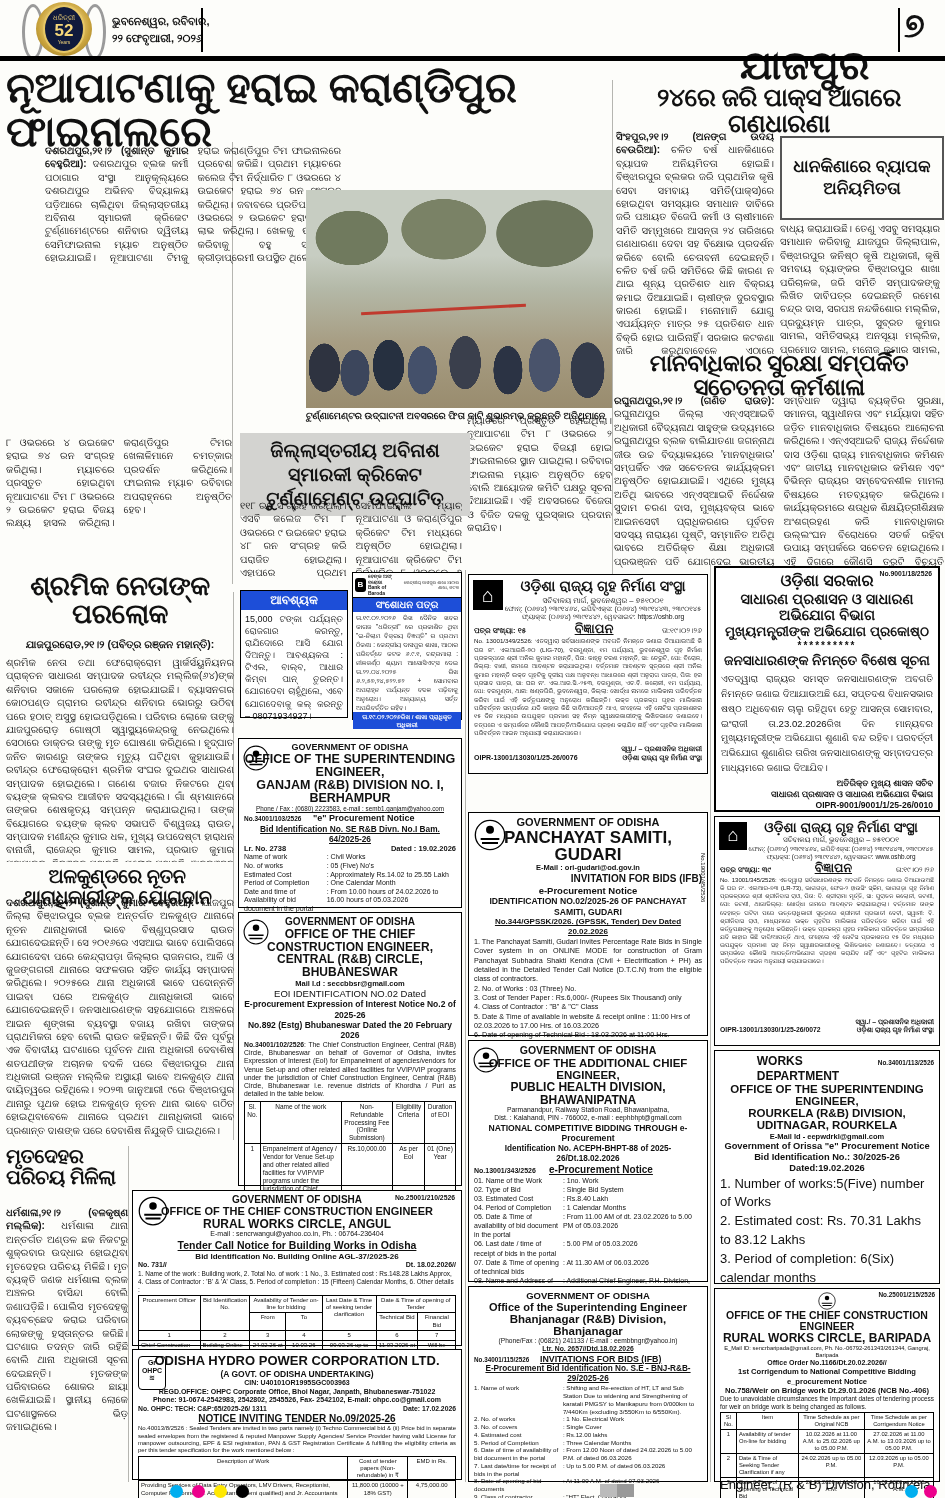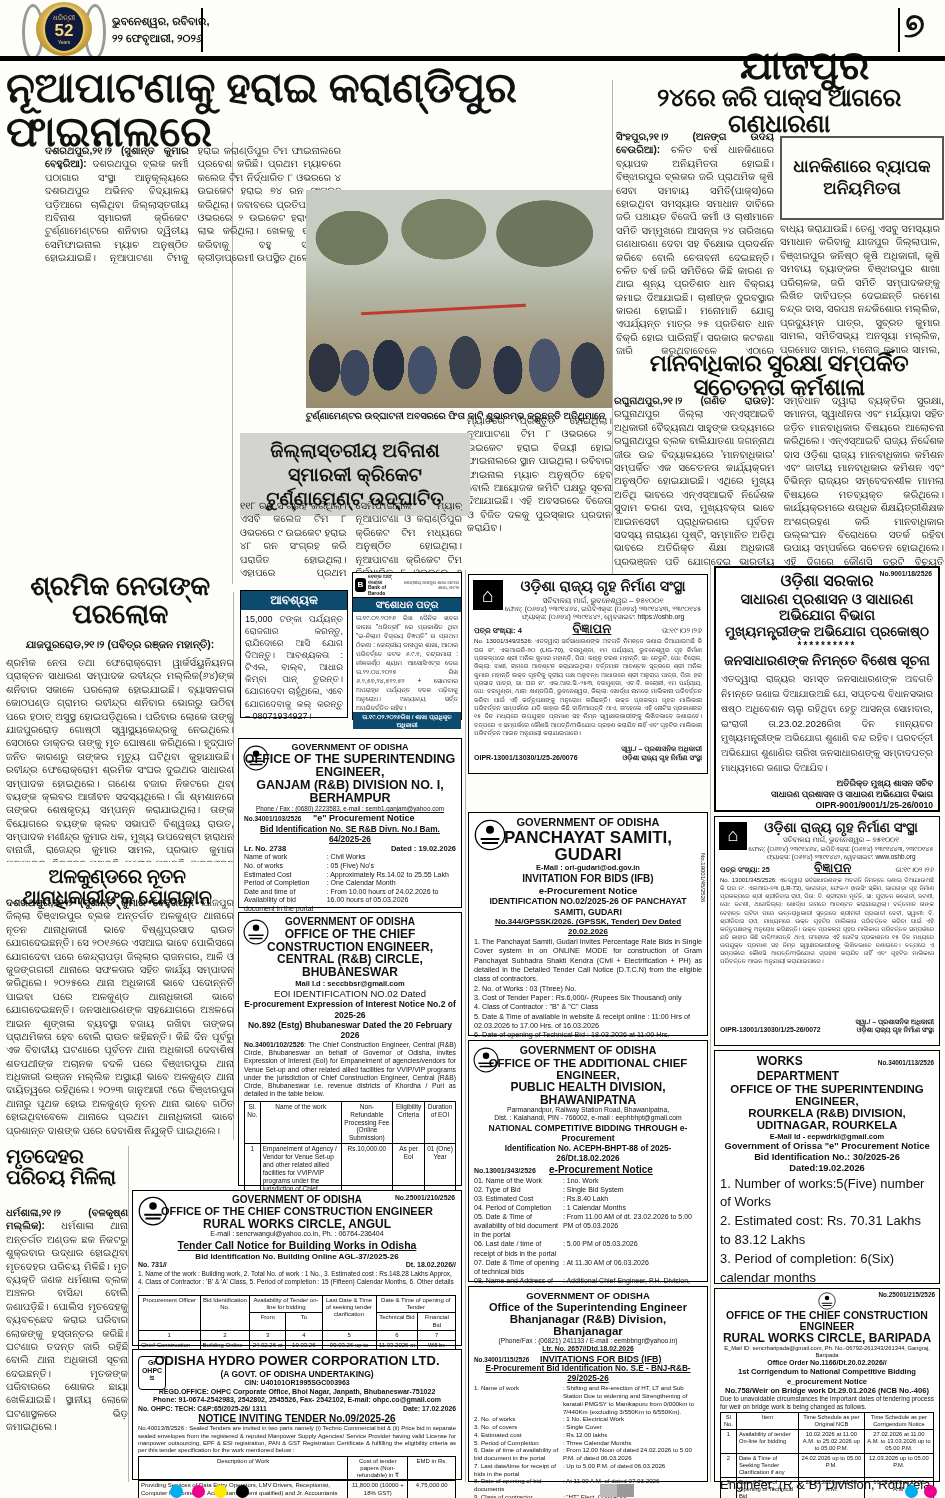--- a/index.html
+++ b/index.html
@@ -47,21 +47,21 @@
       radial-gradient(24px 38px at 16% 72%,#3c465c 0 60%,transparent 61%),
       radial-gradient(26px 42px at 27% 66%,#263040 0 60%,transparent 61%),
       radial-gradient(24px 40px at 38% 70%,#44506a 0 60%,transparent 61%),
       radial-gradient(26px 44px at 52% 64%,#3a3f4c 0 60%,transparent 61%),
       radial-gradient(24px 40px at 66% 70%,#2b3344 0 60%,transparent 61%),
       radial-gradient(26px 44px at 78% 66%,#49536b 0 60%,transparent 61%),
       radial-gradient(28px 46px at 92% 70%,#333a4a 0 60%,transparent 61%);}
   .ribbon{position:absolute;left:18%;top:54%;width:54%;height:3px;background:#c03a2e;transform:rotate(-3deg);}
   .capt{font-size:9.5px;font-weight:bold;}
   .graybox{background:#d3d3d0;}
-  .blkbar{background:#0c4a6e;color:#fff;font-weight:bold;text-align:center;}
+  .blkbar{background:#1d4ed8;color:#fff;font-weight:bold;text-align:center;}
   .emb{width:26px;height:26px;}
   .corner{position:absolute;width:11px;height:11px;border:2.5px solid #000;}
   .dot{width:13px;height:13px;border-radius:50%;display:inline-block;margin-right:9px;}
 </style>
 </head>
 <body>
 
 <div class="page">
 
   <div>
@@ -100,20 +100,21 @@
     <span class="dl">ଦଶରଥପୁର,୨୧।୨ (ସୁଶାନ୍ତ କୁମାର ବେହୁରିଆ):</span>
     <span>ଦଶରଥପୁର ବ୍ଲକ କର୍ମୀ ପଠାଗାର ସଂସ୍ଥା ଆନୁକୂଲ୍ୟରେ ଦଶରଥପୁର ଅଭିନବ ବିଦ୍ୟାଳୟ ପଡ଼ିଆରେ ଚାଲିଥିବା ଜିଲ୍ଲାସ୍ତରୀୟ ଅବିନାଶ ସ୍ମାରକୀ କ୍ରିକେଟ ଟୁର୍ଣ୍ଣାମେଣ୍ଟରେ ଶନିବାର ଦ୍ୱିତୀୟ ସେମିଫାଇନାଲ ମ୍ୟାଚ ଅନୁଷ୍ଠିତ ହୋଇଯାଇଛି। ନୂଆପାଟଣା ଟିମକୁ ହରାଇ କରାଣ୍ଡିପୁର ଟିମ ଫାଇନାଲରେ ପ୍ରବେଶ କରିଛି। ପ୍ରଥମ ମ୍ୟାଚରେ କଲେଜ ଟିମ ନିର୍ଦ୍ଧାରିତ ୮ ଓଭରରେ ୪ ଉଇକେଟ ହରାଇ ୭୪ ରନ ସଂଗ୍ରହ କରିଥିଲା। ଜବାବରେ ପ୍ରତିପକ୍ଷ ଟିମ ୮ ଓଭରରେ ୨ ଉଇକେଟ ହରାଇ ବିଜୟ ଲାଭ କରିଥିଲା। ଖେଳକୁ ଉପଭୋଗ କରିବାକୁ ବହୁ ସଂଖ୍ୟାରେ କ୍ରୀଡ଼ାପ୍ରେମୀ ଉପସ୍ଥିତ ଥିଲେ।</span>
   </div>
 
   <div class="photo">
     <div class="crowd"></div>
     <div class="ribbon"></div>
   </div>
   <div class="abs capt" style="left:306px;top:410px;width:306px;">ଟୁର୍ଣ୍ଣାମେଣ୍ଟର ଉଦ୍‌ଘାଟନୀ ଅବସରରେ ଫିତା କାଟି ଶୁଭାରମ୍ଭ କରୁଛନ୍ତି ଅତିଥିମାନେ</div>
 
+  <div class="abs bodytx j cols2" style="left:6px;top:436px;width:226px;height:148px;">୮ ଓଭରରେ ୪ ଉଇକେଟ ହରାଇ ୭୪ ରନ ସଂଗ୍ରହ କରିଥିଲା। ମ୍ୟାଚରେ ପ୍ରସ୍ତୁତ ହୋଇଥିବା ନୂଆପାଟଣା ଟିମ ୮ ଓଭରରେ ୨ ଉଇକେଟ ହରାଇ ବିଜୟ ଲକ୍ଷ୍ୟ ହାସଲ କରିଥିଲା। କରାଣ୍ଡିପୁର ଟିମର ଖେଳାଳିମାନେ ଚମତ୍କାର ପ୍ରଦର୍ଶନ କରିଥିଲେ। ଫାଇନାଲ ମ୍ୟାଚ ରବିବାର ଅପରାହ୍ନରେ ଅନୁଷ୍ଠିତ ହେବ।</div>
   <div class="abs bodytx j" style="left:467px;top:414px;width:145px;height:166px;overflow:hidden;">ମ୍ୟାଚରେ ପ୍ରସ୍ତୁତ ହୋଇଥିଲା। ନୂଆପାଟଣା ଟିମ ୮ ଓଭରରେ ୨ ଉଇକେଟ ହରାଇ ବିଜୟୀ ହୋଇ ଫାଇନାଲରେ ସ୍ଥାନ ପାଇଥିଲା। ରବିବାର ଫାଇନାଲ ମ୍ୟାଚ ଅନୁଷ୍ଠିତ ହେବ ବୋଲି ଆୟୋଜକ କମିଟି ପକ୍ଷରୁ ସୂଚନା ଦିଆଯାଇଛି। ଏହି ଅବସରରେ ବିଜେତା ଓ ବିଜିତ ଦଳକୁ ପୁରସ୍କାର ପ୍ରଦାନ କରାଯିବ।</div>
 
   <div class="abs hl c" style="left:616px;top:84px;width:326px;font-size:25px;">୨୪ରେ ଜରି ପାକ୍ସ ଆଗରେ ଗଣଧାରଣା</div>
   <div class="abs bodytx j" style="left:616px;top:130px;width:158px;height:228px;overflow:hidden;">
     <span class="dl">ସିଂହପୁର,୨୧।୨ (ଅନଙ୍ଗ ଉଦୟ ବେଉରିଆ):</span>
     <span>ଚଳିତ ବର୍ଷ ଧାନକିଣାରେ ବ୍ୟାପକ ଅନିୟମିତତା ହୋଇଛି। ବିଞ୍ଝାରପୁର ବ୍ଲକର ଜରି ପ୍ରାଥମିକ କୃଷି ସେବା ସମବାୟ ସମିତି(ପାକ୍ସ)ରେ ହୋଇଥିବା ସମସ୍ୟାର ସମାଧାନ ଦାବିରେ ଜରି ପଞ୍ଚାୟତ ବିଜେପି କର୍ମୀ ଓ ଚାଷୀମାନେ ସମିତି ସମ୍ମୁଖରେ ଆସନ୍ତା ୨୪ ତାରିଖରେ ଗଣଧାରଣା ଦେବା ସହ ବିକ୍ଷୋଭ ପ୍ରଦର୍ଶନ କରିବେ ବୋଲି ଚେତାବନୀ ଦେଇଛନ୍ତି। ଚଳିତ ବର୍ଷ ଜରି ସମିତିରେ କିଛି କାରଣ ନ ଥାଇ ଶୂନ୍ୟ ପ୍ରତିଶତ ଧାନ ବିକ୍ରୟ କମାଇ ଦିଆଯାଇଛି। ଚାଷୀଙ୍କ ଦୁରବସ୍ଥାର କାରଣ ହୋଇଛି। ମନୋମାନି ଯୋଗୁ ଏପର୍ଯ୍ୟନ୍ତ ମାତ୍ର ୨୫ ପ୍ରତିଶତ ଧାନ ବିକ୍ରି ହୋଇ ପାରିନାହିଁ। ସରକାର କଟକଣା ଜାରି କରୁଥିବାବେଳେ ଏଠାରେ କୁଇଣ୍ଟାଲରେ ୭ କେଜି କଟାଯାଉଛି। ସେହିପରି ପଞ୍ଜୀକୃତ ଚାଷୀଙ୍କୁ ଟୋକନ ଅଙ୍କା ନ ଦେଇ ଟୋକନ ଅଙ୍କାରେ ଧାନ ଆଣିବା ପାଇଁ</span>
   </div>
   <div class="abs" style="left:780px;top:136px;width:160px;height:80px;border:2px solid #555;display:flex;align-items:center;justify-content:center;">
     <div class="b c" style="font-size:17px;line-height:1.3;padding:2px 6px;">ଧାନକିଣାରେ ବ୍ୟାପକ ଅନିୟମିତତା</div>
   </div>
@@ -360,21 +361,21 @@
 
   </div>
 
   <div class="n" style="left:468px;top:574px;width:240px;height:200px;">
     <div style="position:absolute;left:4px;top:5px;width:30px;height:30px;background:#000;color:#fff;font-size:20px;display:flex;align-items:center;justify-content:center;">⌂</div>
     <div class="c b" style="font-size:14.5px;margin-left:30px;">ଓଡ଼ିଶା ରାଜ୍ୟ ଗୃହ ନିର୍ମାଣ ସଂସ୍ଥା</div>
     <div class="c" style="font-size:7.5px;margin-left:30px;">ସଚିବାଳୟ ମାର୍ଗ, ଭୁବନେଶ୍ୱର – ୭୫୧୦୦୧</div>
     <div class="c" style="font-size:6.8px;margin-left:30px;">ଫୋନ୍: (୦୬୭୪) ୨୩୯୧୪୬୪, ଇପିବିଏକ୍ସ: (୦୬୭୪) ୨୩୯୧୪୪୩, ୨୩୯୦୧୪୫</div>
     <div class="c" style="font-size:6.8px;margin-left:30px;">ଫ୍ୟାକ୍ସ: (୦୬୭୪) ୨୩୯୧୪୪୨, ୱେବସାଇଟ: https://oshb.org</div>
     <div style="display:flex;justify-content:space-between;align-items:baseline;">
-      <span class="b" style="font-size:7.5px;">ପତ୍ର ସଂଖ୍ୟା: 4</span>
+      <span class="b" style="font-size:7.5px;">ପତ୍ର ସଂଖ୍ୟା: ୧୫</span>
       <span class="b u" style="font-size:13px;">ବିଜ୍ଞାପନ</span>
       <span style="font-size:7.5px;">ତା:୧୯।୦୨।୨୬</span>
     </div>
     <div class="j" style="font-size:6.2px;line-height:1.35;height:108px;overflow:hidden;">No. 13001/349/2526: ଏତଦ୍ୱାରା ସର୍ବସାଧାରଣଙ୍କ ଅବଗତି ନିମନ୍ତେ ଜଣାଇ ଦିଆଯାଉଅଛି କି ଘର ନଂ. ଏଲଆଇଜି-୭୦ (LIG-70), ବରମୁଣ୍ଡା, ୧ମ ପର୍ଯ୍ୟାୟ, ଭୁବନେଶ୍ୱର ଗୃହ ନିର୍ମାଣ ପ୍ରକଳ୍ପରେ ଶ୍ରୀ ଅନିଲ କୁମାର ମହାନ୍ତି, ପିତା: କାହ୍ନୁ ଚରଣ ମହାନ୍ତି, ସା: ଚେରୁଟି, ପୋ: ବିରୋଳ, ଜିଲ୍ଲା: ବାଣୀ, ନାମରେ ଆବଣ୍ଟନ କରାଯାଇଥିଲା। ବର୍ତ୍ତମାନ ଆବଣ୍ଟନ ସୂତ୍ରରେ ଶ୍ରୀ ଅନିଲ କୁମାର ମହାନ୍ତି ଉକ୍ତ ଗୃହଟିକୁ ଦୂରୀୟ ପକ୍ଷ ଅନୁବନ୍ଧ ଆଧାରରେ ଶ୍ରୀ ଅନୁରାଗ ପାତ୍ର, ପିତା: ହର ପ୍ରସାଦ ପାତ୍ର, ସା: ଘର ନଂ. ଏଲ.ଆର.ସି.-୨୫୩, ବରମୁଣ୍ଡା, ଏଚ.ବି. କଲୋନୀ, ୧ମ ପର୍ଯ୍ୟାୟ, ପୋ: ବରମୁଣ୍ଡା, ଥାନା: ଖଣ୍ଡଗିରି, ଭୁବନେଶ୍ୱର, ଜିଲ୍ଲା: ଖୋର୍ଦ୍ଧା ନାମରେ ମାଲିକାନା ପରିବର୍ତ୍ତନ କରିବା ପାଇଁ ଏହି କର୍ତ୍ତୃପକ୍ଷଙ୍କୁ ଅନୁରୋଧ କରିଛନ୍ତି। ଉକ୍ତ ପ୍ରକଳ୍ପ ଗୃହର ମାଲିକାନା ପରିବର୍ତ୍ତନ ସମ୍ପର୍କରେ ଯଦି କାହାର କିଛି ଦାବି/ଆପତ୍ତି ଥାଏ, ତା'ହେଲେ ଏହି ନୋଟିସ ପ୍ରକାଶନର ୧୫ ଦିନ ମଧ୍ୟରେ ଉପଯୁକ୍ତ ପ୍ରମାଣ ସହ ନିମ୍ନ ସ୍ୱାକ୍ଷରକାରୀଙ୍କୁ ଲିଖିତଭାବେ ଜଣାଇବେ। ତତ୍ପରେ ଏ ସମ୍ପର୍କରେ କୌଣସି ଆପତ୍ତି/ଅଭିଯୋଗ ଗ୍ରହଣ କରାଯିବ ନାହିଁ ଏବଂ ଗୃହଟିର ମାଲିକାନା ପରିବର୍ତ୍ତନ ଆଇନ ଅନୁଯାୟୀ କରାଯାଇପାରେ।</div>
     <div class="foot2">
       <span class="oipr" style="font-size:7px;">OIPR-13001/13030/1/25-26/0076</span>
       <span class="sdblk" style="font-size:7px;line-height:1.2;">
         <span>ସ୍ୱା./ – ପ୍ରଶାସନିକ ଅଧିକାରୀ</span><br>
         <span>ଓଡ଼ିଶା ରାଜ୍ୟ ଗୃହ ନିର୍ମାଣ ସଂସ୍ଥା</span>
       </span>
@@ -384,21 +385,21 @@
   <div class="n" style="left:468px;top:812px;width:240px;height:224px;">
     <svg class="emb" style="position:absolute;left:5px;top:6px;width:32px;height:32px;" viewBox="0 0 24 24">
         <circle cx="12" cy="12" r="11" fill="none" stroke="#000"></circle>
         <circle cx="12" cy="8" r="3" fill="#000"></circle>
         <path d="M5 15h14M6 18h12" stroke="#000" stroke-width="1.5"></path>
       </svg>
     <div class="abs" style="right:1px;top:40px;font-size:6px;writing-mode:vertical-rl;">No.19001/45/2526</div>
     <div class="c b" style="font-size:11px;">GOVERNMENT OF ODISHA</div>
     <div class="c b" style="font-size:17px;line-height:1;">PANCHAYAT SAMITI, GUDARI</div>
     <div class="c b" style="font-size:7.5px;">E-Mail : ori-gudari@od.gov.in</div>
-    <div class="c b" style="font-size:10px;">INVITATION FOR BIDS (IFB)</div>
+    <div class="c b" style="font-size:10px;text-align:right;">INVITATION FOR BIDS (IFB)</div>
     <div class="c b" style="font-size:9.5px;">e-Procurement Notice</div>
     <div class="c b" style="font-size:8.6px;">IDENTIFICATION NO.02/2025-26 OF PANCHAYAT SAMITI, GUDARI</div>
     <div class="c b u" style="font-size:8px;">No.344/GPSSK/2026. (GPSSK, Tender) Dev Dated 20.02.2026</div>
     <div style="font-size:7.2px;line-height:1.3;">
       <div class="j">1. The Panchayat Samiti, Gudari Invites Percentage Rate Bids in Single Cover system in on ONLINE MODE for construction of Gram Panchayat Subhadra Shakti Kendra (Civil + Electrification + PH) as detailed in the Detailed Tender Call Notice (D.T.C.N) from the eligible class of contractors.</div>
       <div>2. No. of Works : 03 (Three) No.</div>
       <div>3. Cost of Tender Paper : Rs.6,000/- (Rupees Six Thousand) only</div>
       <div>4. Class of Contractor : "B" &amp; "C" Class</div>
       <div>5. Date &amp; Time of available in website &amp; receipt online : 11:00 Hrs of 02.03.2026 to 17.00 Hrs. of 16.03.2026</div>
       <div>6. Date of opening of Technical Bid : 18.03.2026 at 11:00 Hrs.</div>
@@ -549,21 +550,21 @@
     </div>
   </div>
 
   <div class="n" style="left:714px;top:816px;width:226px;height:230px;">
     <div style="position:absolute;left:4px;top:5px;width:28px;height:28px;background:#000;color:#fff;font-size:18px;display:flex;align-items:center;justify-content:center;">⌂</div>
     <div class="c b" style="font-size:13.5px;margin-left:28px;">ଓଡ଼ିଶା ରାଜ୍ୟ ଗୃହ ନିର୍ମାଣ ସଂସ୍ଥା</div>
     <div class="c" style="font-size:7.2px;margin-left:28px;">ସଚିବାଳୟ ମାର୍ଗ, ଭୁବନେଶ୍ୱର – ୭୫୧୦୦୧</div>
     <div class="c" style="font-size:6.4px;margin-left:28px;">ଫୋନ୍: (୦୬୭୪) ୨୩୯୧୪୬୪, ଇପିବିଏକ୍ସ: (୦୬୭୪) ୨୩୯୧୪୪୩, ୨୩୯୦୧୪୫</div>
     <div class="c" style="font-size:6.4px;margin-left:28px;">ଫ୍ୟାକ୍ସ: (୦୬୭୪) ୨୩୯୧୪୪୨, ୱେବସାଇଟ: www.oshb.org</div>
     <div style="display:flex;justify-content:space-between;align-items:baseline;">
-      <span class="b" style="font-size:7.2px;">ପତ୍ର ସଂଖ୍ୟା: 25</span>
+      <span class="b" style="font-size:7.2px;">ପତ୍ର ସଂଖ୍ୟା: ୩୯</span>
       <span class="b u" style="font-size:12.5px;">ବିଜ୍ଞାପନ</span>
       <span style="font-size:7.2px;">ତା:୧୯।୦୨।୨୬</span>
     </div>
     <div class="j" style="font-size:6px;line-height:1.35;height:142px;overflow:hidden;">No. 13001/345/2526: ଏତଦ୍ୱାରା ସର୍ବସାଧାରଣଙ୍କ ଅବଗତି ନିମନ୍ତେ ଜଣାଇ ଦିଆଯାଉଅଛି କି ଘର ନଂ. ଏଲଆର-୭୩ (LR-73), ଭାଗଗଡ଼ା, ଫେଜ-୨ ହାଉସିଂ ସ୍କିମ, ଭାଗଗଡ଼ା ଗୃହ ନିର୍ମାଣ ପ୍ରକଳ୍ପରେ ଶ୍ରୀ ଶ୍ରୀନିବାସ ରାଓ, ପିତା: ବି. ଶ୍ରୀରାମା ମୂର୍ତ୍ତି, ସା: ପୁରାତନ କଲୋନୀ, ଜଟଣୀ, ପୋ: ଜଟଣୀ, ଥାନା/ଜିଲ୍ଲା: ଖୋର୍ଦ୍ଧା ନାମରେ ଆବଣ୍ଟନ କରାଯାଇଥିଲା। ବର୍ତ୍ତମାନ ତାଙ୍କ ଦେହାନ୍ତ ଘଟିବା ପରେ ଉତ୍ତରାଧିକାରୀ ସୂତ୍ରରେ ଶ୍ରୀମତୀ ପ୍ରଭାତୀ ଦେବୀ, ସ୍ୱାମୀ: ବି. ଶ୍ରୀନିବାସ ରାଓ, ମାଧ୍ୟମରେ ଉକ୍ତ ଗୃହଟିର ମାଲିକାନା ପରିବର୍ତ୍ତନ କରିବା ପାଇଁ ଏହି କର୍ତ୍ତୃପକ୍ଷଙ୍କୁ ଅନୁରୋଧ କରିଛନ୍ତି। ଉକ୍ତ ପ୍ରକଳ୍ପ ଗୃହର ମାଲିକାନା ପରିବର୍ତ୍ତନ ସମ୍ପର୍କରେ ଯଦି କାହାର କିଛି ଦାବି/ଆପତ୍ତି ଥାଏ, ତା'ହେଲେ ଏହି ନୋଟିସ ପ୍ରକାଶନର ୧୫ ଦିନ ମଧ୍ୟରେ ଉପଯୁକ୍ତ ପ୍ରମାଣ ସହ ନିମ୍ନ ସ୍ୱାକ୍ଷରକାରୀଙ୍କୁ ଲିଖିତଭାବେ ଜଣାଇବେ। ତତ୍ପରେ ଏ ସମ୍ପର୍କରେ କୌଣସି ଆପତ୍ତି/ଅଭିଯୋଗ ଗ୍ରହଣ କରାଯିବ ନାହିଁ ଏବଂ ଗୃହଟିର ମାଲିକାନା ପରିବର୍ତ୍ତନ ଆଇନ ଅନୁଯାୟୀ କରାଯାଇପାରେ।</div>
     <div class="foot2">
       <span class="oipr" style="font-size:6.8px;">OIPR-13001/13030/1/25-26/0072</span>
       <span class="sdblk" style="font-size:6.8px;line-height:1.2;">
         <span>ସ୍ୱା./ – ପ୍ରଶାସନିକ ଅଧିକାରୀ</span><br>
         <span>ଓଡ଼ିଶା ରାଜ୍ୟ ଗୃହ ନିର୍ମାଣ ସଂସ୍ଥା</span>
       </span>

